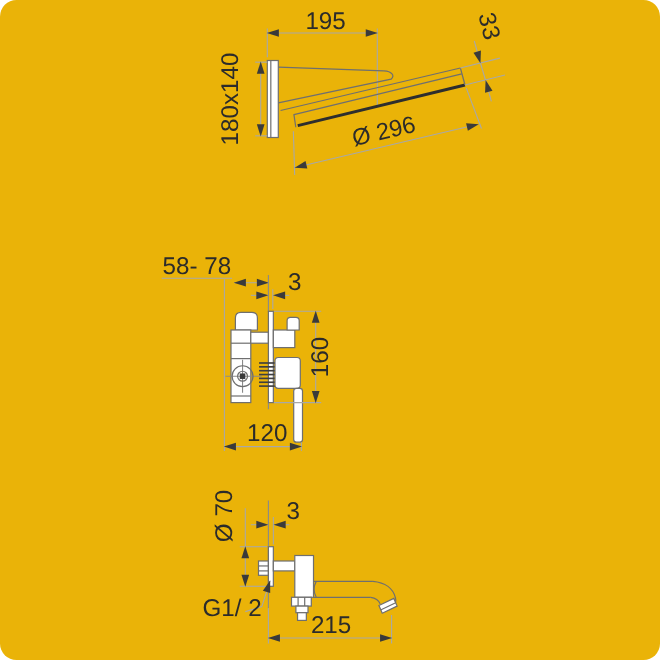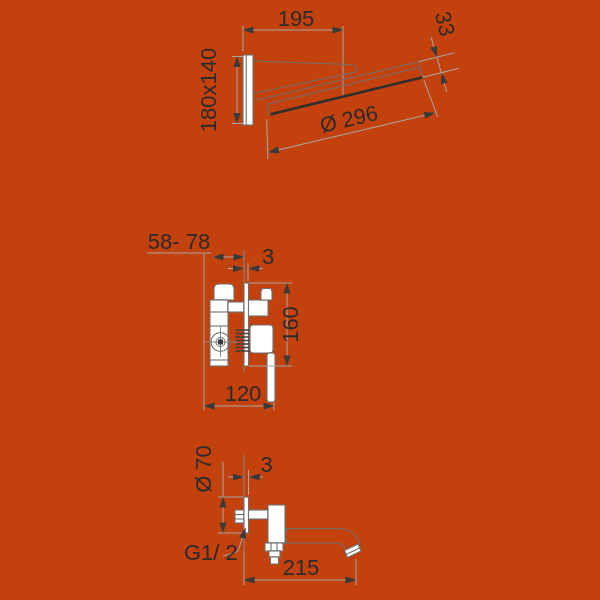--- a/index.html
+++ b/index.html
@@ -1,16 +1,16 @@
 <!DOCTYPE html>
 <html><head>
 <meta charset="utf-8">
 <style>
   html,body{margin:0;padding:0;background:#fff;}
-  .frame{width:600px;height:600px;background:#c2410c;overflow:hidden;}
+  .frame{width:600px;height:600px;background:#eab308;overflow:hidden;border-radius:15px;}
   svg{display:block;}
   .obj{stroke:#6f6f6f;stroke-width:1.1;fill:none;}
   .objf{stroke:#6f6f6f;stroke-width:1.1;fill:#ffffff;}
   .thin{stroke:#8a8a8a;stroke-width:1;fill:none;}
   .dim{stroke:#a8a8a8;stroke-width:1;fill:none;}
   .thick{stroke:#2e2e2e;stroke-width:2.6;fill:none;}
   .dark{stroke:#3f3f3f;stroke-width:1.5;fill:none;}
   .lbl{font-family:"Liberation Sans", sans-serif;font-size:22px;fill:#2b2b2b;}
   .lbl-s{font-family:"Liberation Sans", sans-serif;font-size:21.5px;fill:#2b2b2b;}
 </style>

